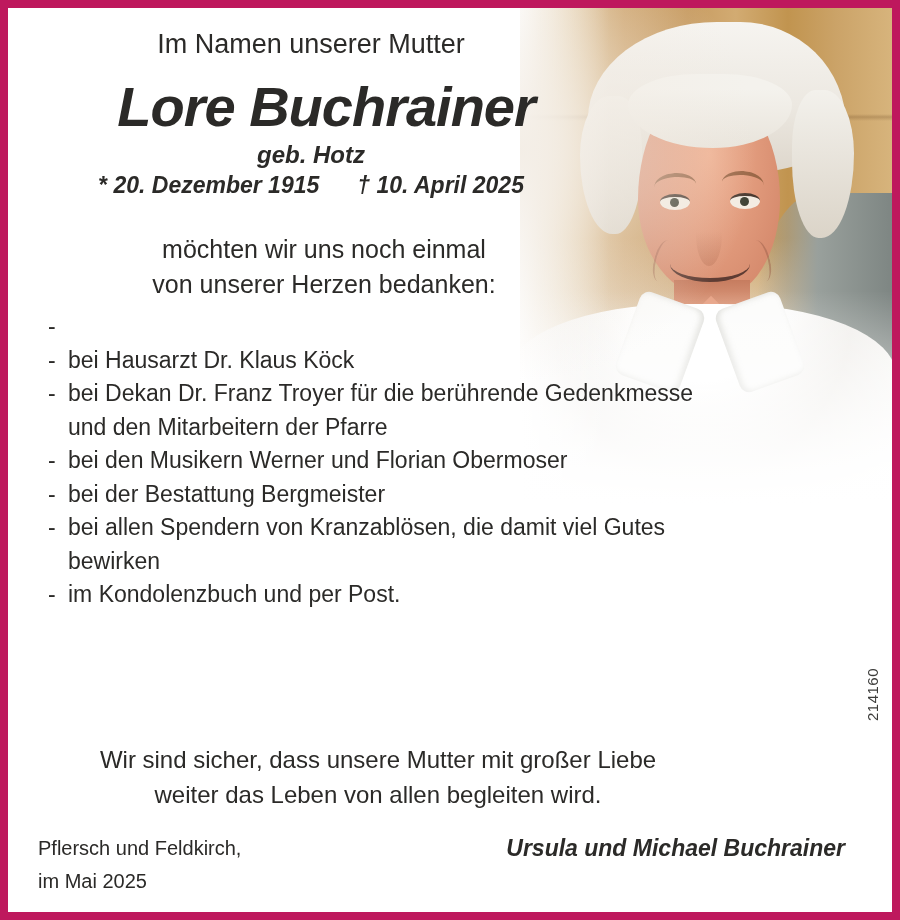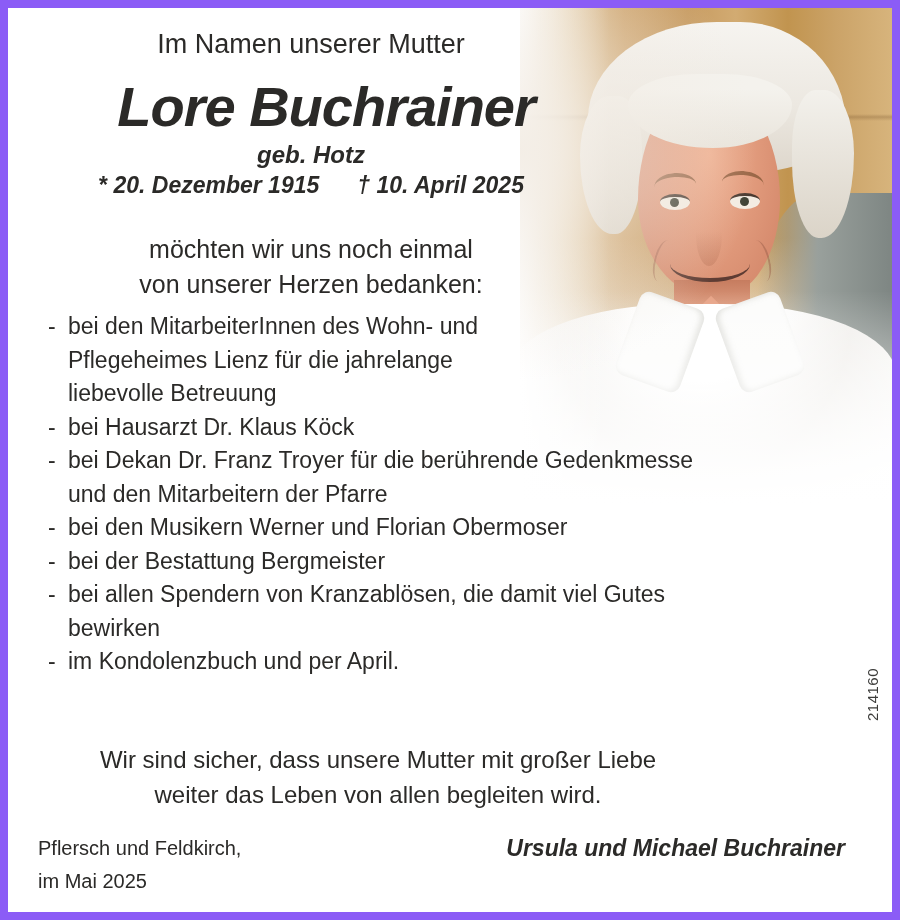--- a/index.html
+++ b/index.html
@@ -8,21 +8,21 @@
     width: 900px;
     height: 920px;
     overflow: hidden;
     background: #ffffff;
     font-family: "Liberation Sans", sans-serif;
   }
   .card {
     position: relative;
     width: 884px;
     height: 904px;
-    border: 8px solid #8b5cf6;
+    border: 8px solid #be185d;
     background: #ffffff;
     color: #2b2a28;
   }
 
   
   .photo {
     position: absolute;
     top: 0;
     right: 0;
     width: 372px;
@@ -185,21 +185,21 @@
   .dates {
     font-size: 23px; line-height: 30px;
     font-weight: 700; font-style: italic;
   }
   .dates .death { margin-left: 38px; }
 
   .thanks-intro {
     position: absolute;
     left: 0; top: 224px; width: 606px;
     text-align: center;
-    font-size: 25px; line-height: 35px;
+    font-size: 25px; line-height: 35px; padding-left: 13px;
   }
 
   .thanks-list {
     position: absolute;
     left: 40px; top: 302px;
     font-size: 23px; line-height: 33.5px;
   }
   .thanks-item { display: flex; }
   .thanks-item .dash { width: 20px; flex: 0 0 20px; }
 
@@ -281,25 +281,20 @@
 
     <div class="thanks-intro">
       <div>möchten wir uns noch einmal</div>
       <div>von unserer Herzen bedanken:</div>
     </div>
 
     <div class="thanks-list">
 
       <div class="thanks-item">
         <span class="dash">-</span>
-        <div>
-          <div>bei den MitarbeiterInnen des Wohn- und</div>
-          <div>Pflegeheimes Lienz für die jahrelange</div>
-          <div>liebevolle Betreuung</div>
-        </div>
       </div>
 
       <div class="thanks-item">
         <span class="dash">-</span>
         <div>
           <div>bei Hausarzt Dr. Klaus Köck</div>
         </div>
       </div>
 
       <div class="thanks-item">
@@ -328,21 +323,21 @@
         <span class="dash">-</span>
         <div>
           <div>bei allen Spendern von Kranzablösen, die damit viel Gutes</div>
           <div>bewirken</div>
         </div>
       </div>
 
       <div class="thanks-item">
         <span class="dash">-</span>
         <div>
-          <div>im Kondolenzbuch und per April.</div>
+          <div>im Kondolenzbuch und per Post.</div>
         </div>
       </div>
 
     </div>
 
     <div class="closing">
       <div>Wir sind sicher, dass unsere Mutter mit großer Liebe</div>
       <div>weiter das Leben von allen begleiten wird.</div>
     </div>
 

